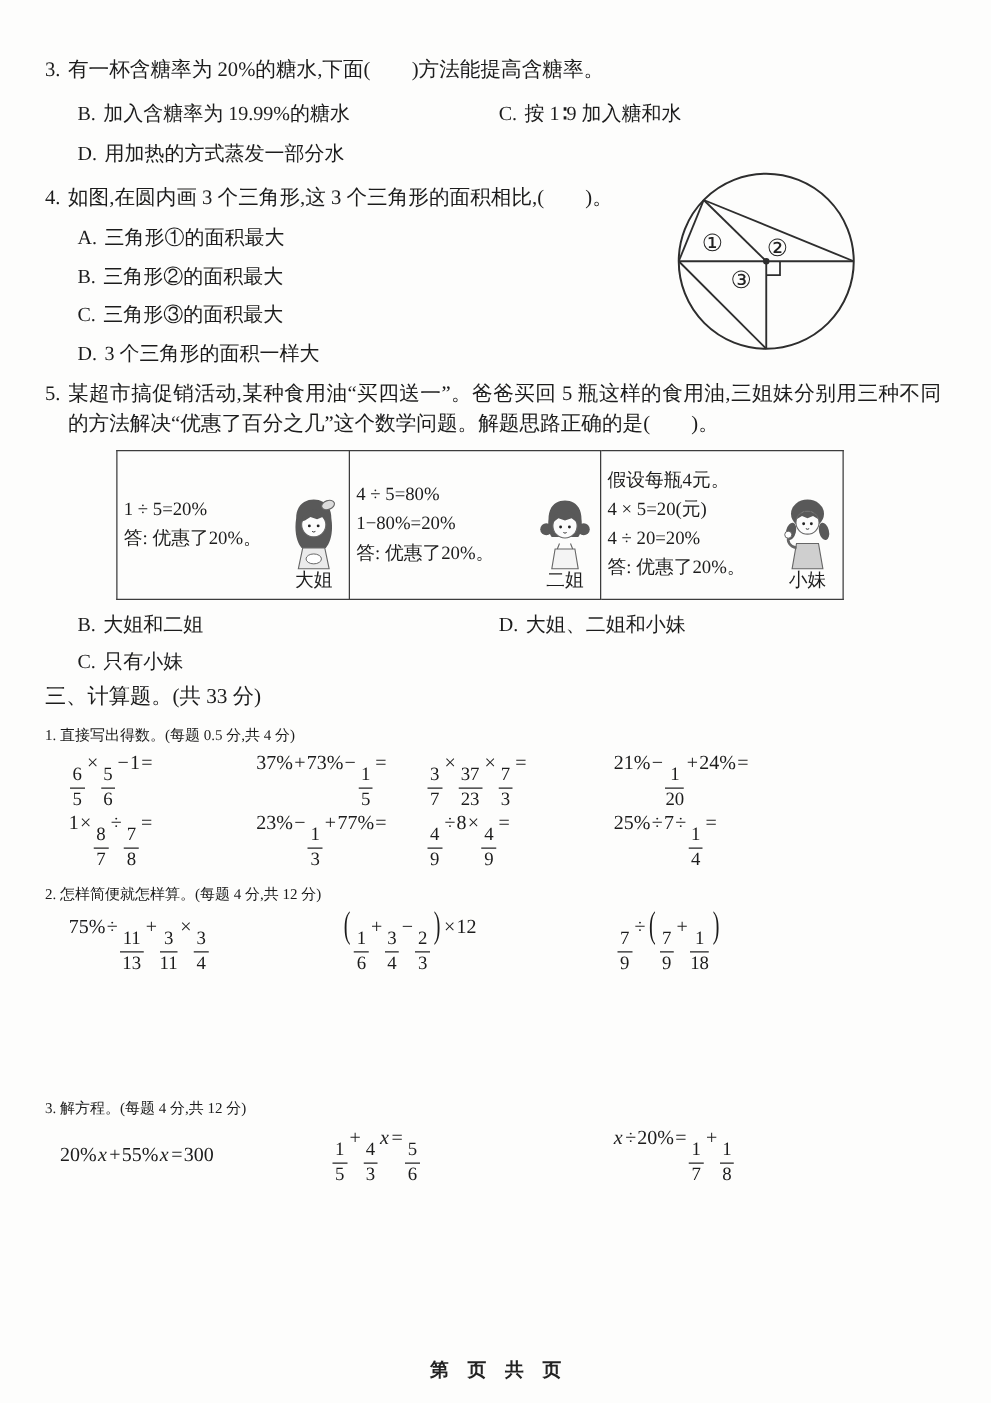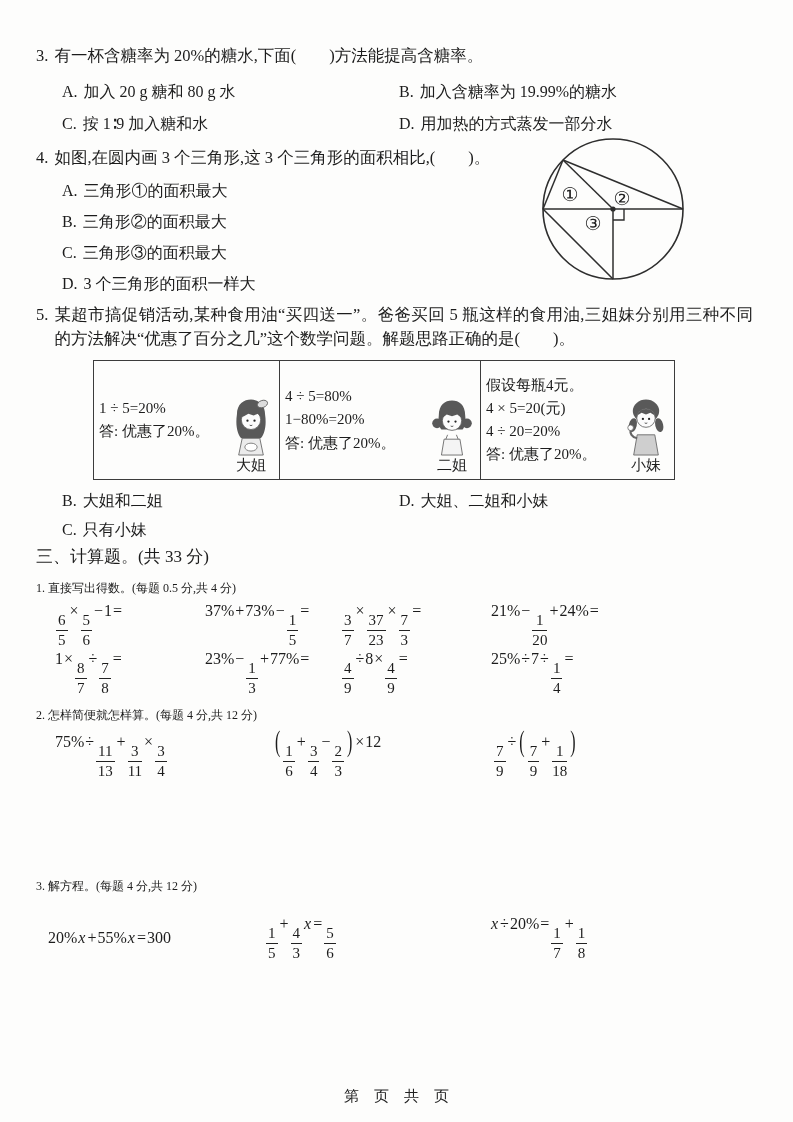--- a/index.html
+++ b/index.html
@@ -31,45 +31,44 @@
   .fig-col{flex:0 0 46px;display:flex;flex-direction:column;align-items:center;justify-content:flex-end;}
   .girl-name{font-size:15px;line-height:1.2;white-space:nowrap;}
   .q5-opts{margin-top:6px;}
   .q5-opts .opt{line-height:29px;}
   
   .section-header{font-weight:normal;font-size:17px;line-height:26px;}
   .sub-header{font-size:12px;margin-top:5px;line-height:26px;}
   .expr-row{display:grid;align-items:center;font-size:16px;}
   .row-direct{grid-template-columns:150px 136px 150px auto;padding-left:19px;height:48px;}
   .row-simplify{grid-template-columns:218px 220px auto;padding-left:19px;height:52px;margin-top:2px;}
-  .row-equations{grid-template-columns:217px 225px auto;padding-left:12px;height:50px;margin-top:14px;}
+  .row-equations{grid-template-columns:217px 225px auto;padding-left:12px;height:50px;margin-top:1px;}
   .workspace{height:86px;}
   .expr{white-space:nowrap;}
   .frac{display:inline-flex;flex-direction:column;vertical-align:-0.62em;text-align:center;line-height:1.08;font-size:0.94em;margin:0 1px;}
   .frac .num{padding:0 2px 1px;border-bottom:1.3px solid #222;}
   .frac .den{padding-top:1px;}
   .op{margin:0 1px;}
   .var{font-style:italic;padding:0 1px;}
   .paren{display:inline-block;transform:scaleY(1.85);margin:0 2px;font-weight:400;}
   .footer{position:absolute;left:0;right:0;bottom:16px;text-align:center;
-    font-family:"Liberation Sans","DejaVu Sans",sans-serif;font-size:15px;color:#222;}
+    font-family:"Liberation Sans","DejaVu Sans",sans-serif;font-size:15px;color:#222;font-weight:bold;}
   .girl-svg{display:block;}
 </style>
 </head>
 <body>
 
 <div class="page">
 
   <section>
     <div class="q-line">
       <span class="q-num">3.</span>
       <span class="q-body">有一杯含糖率为 20%的糖水,下面(　　)方法能提高含糖率。</span>
     </div>
     <div class="opts-2col">
-      <div class="opt"><span class="opt-label">A.</span><span>加入 20 g 糖和 80 g 水</span></div>
       <div class="opt"><span class="opt-label">B.</span><span>加入含糖率为 19.99%的糖水</span></div>
       <div class="opt"><span class="opt-label">C.</span><span>按 1∶9 加入糖和水</span></div>
       <div class="opt"><span class="opt-label">D.</span><span>用加热的方式蒸发一部分水</span></div>
     </div>
   </section>
 
   <section class="q4">
     <div class="q-line">
       <span class="q-num">4.</span>
       <span class="q-body">如图,在圆内画 3 个三角形,这 3 个三角形的面积相比,(　　)。</span>

